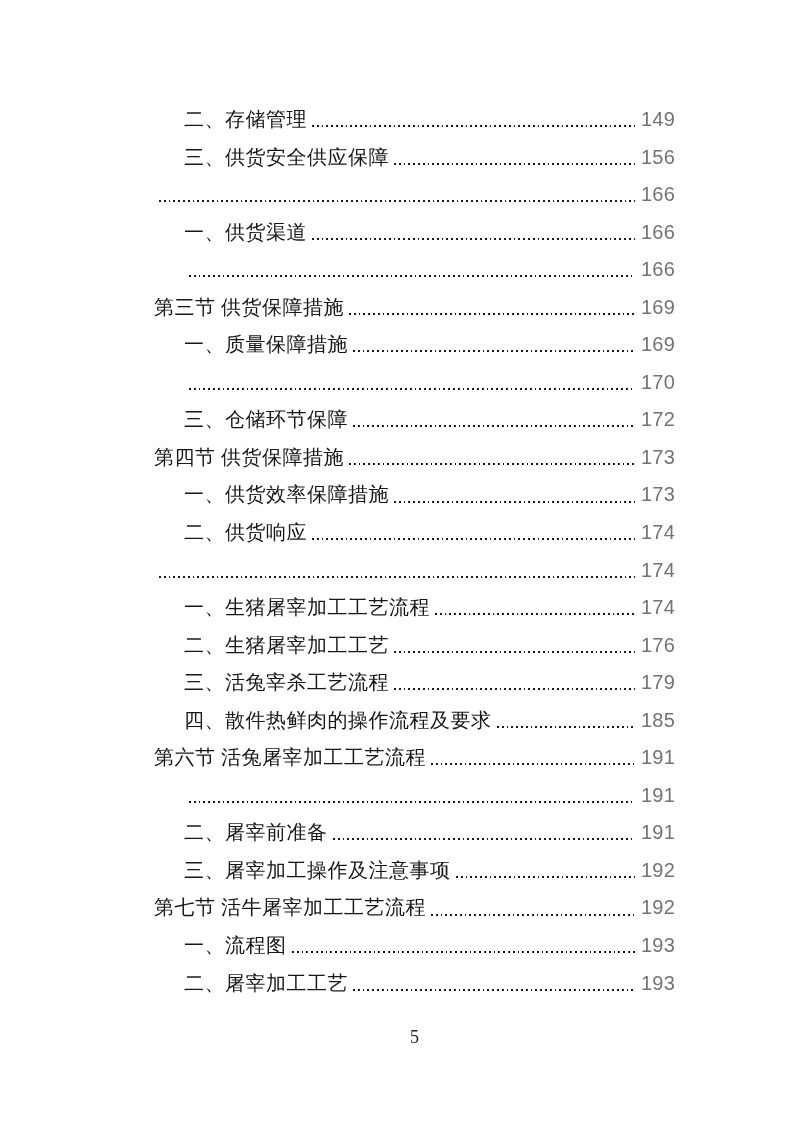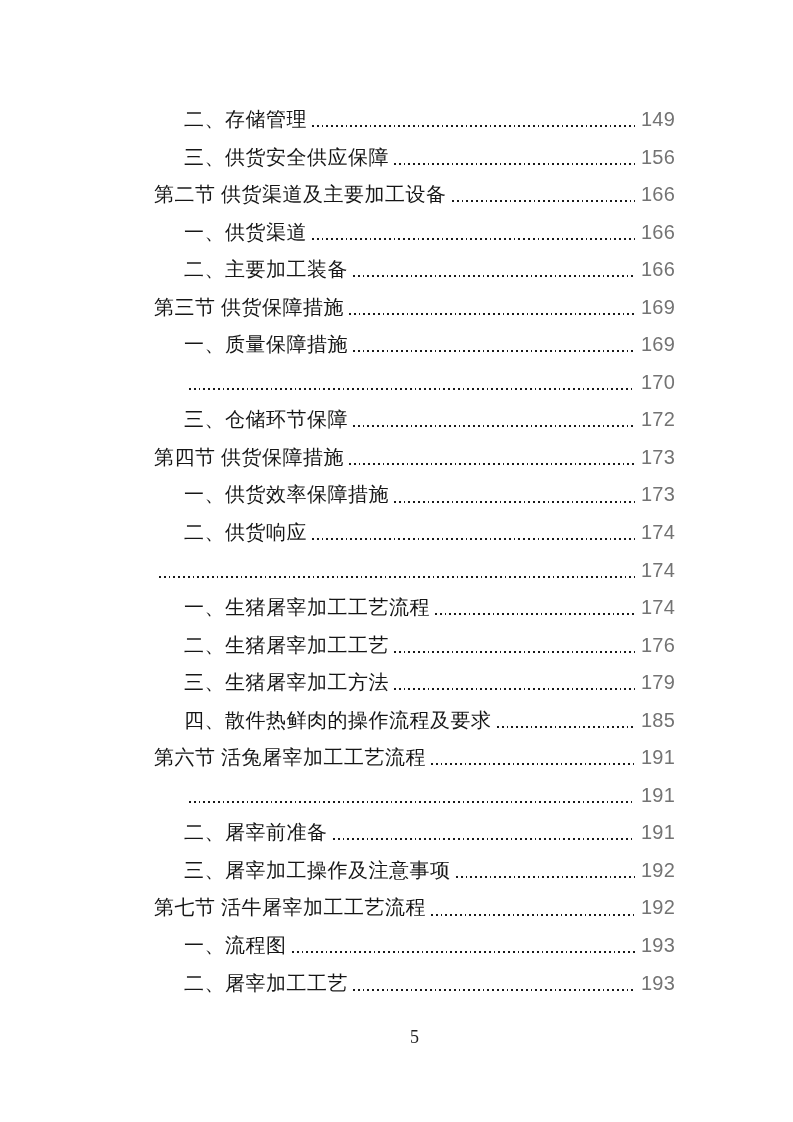--- a/index.html
+++ b/index.html
@@ -75,31 +75,29 @@
         <span class="toc-title">二、存储管理</span>
         <span class="toc-dots"></span>
         <span class="toc-page-num">149</span>
       </div>
       <div class="toc-row lvl2">
         <span class="toc-title">三、供货安全供应保障</span>
         <span class="toc-dots"></span>
         <span class="toc-page-num">156</span>
       </div>
       <div class="toc-row">
-        <span class="toc-title">第二节 供货渠道及主要加工设备</span>
         <span class="toc-dots"></span>
         <span class="toc-page-num">166</span>
       </div>
       <div class="toc-row lvl2">
         <span class="toc-title">一、供货渠道</span>
         <span class="toc-dots"></span>
         <span class="toc-page-num">166</span>
       </div>
       <div class="toc-row lvl2">
-        <span class="toc-title">二、主要加工装备</span>
         <span class="toc-dots"></span>
         <span class="toc-page-num">166</span>
       </div>
       <div class="toc-row">
         <span class="toc-title">第三节 供货保障措施</span>
         <span class="toc-dots"></span>
         <span class="toc-page-num">169</span>
       </div>
       <div class="toc-row lvl2">
         <span class="toc-title">一、质量保障措施</span>
@@ -138,21 +136,21 @@
         <span class="toc-title">一、生猪屠宰加工工艺流程</span>
         <span class="toc-dots"></span>
         <span class="toc-page-num">174</span>
       </div>
       <div class="toc-row lvl2">
         <span class="toc-title">二、生猪屠宰加工工艺</span>
         <span class="toc-dots"></span>
         <span class="toc-page-num">176</span>
       </div>
       <div class="toc-row lvl2">
-        <span class="toc-title">三、生猪屠宰加工方法</span>
+        <span class="toc-title">三、活兔宰杀工艺流程</span>
         <span class="toc-dots"></span>
         <span class="toc-page-num">179</span>
       </div>
       <div class="toc-row lvl2">
         <span class="toc-title">四、散件热鲜肉的操作流程及要求</span>
         <span class="toc-dots"></span>
         <span class="toc-page-num">185</span>
       </div>
       <div class="toc-row">
         <span class="toc-title">第六节 活兔屠宰加工工艺流程</span>

